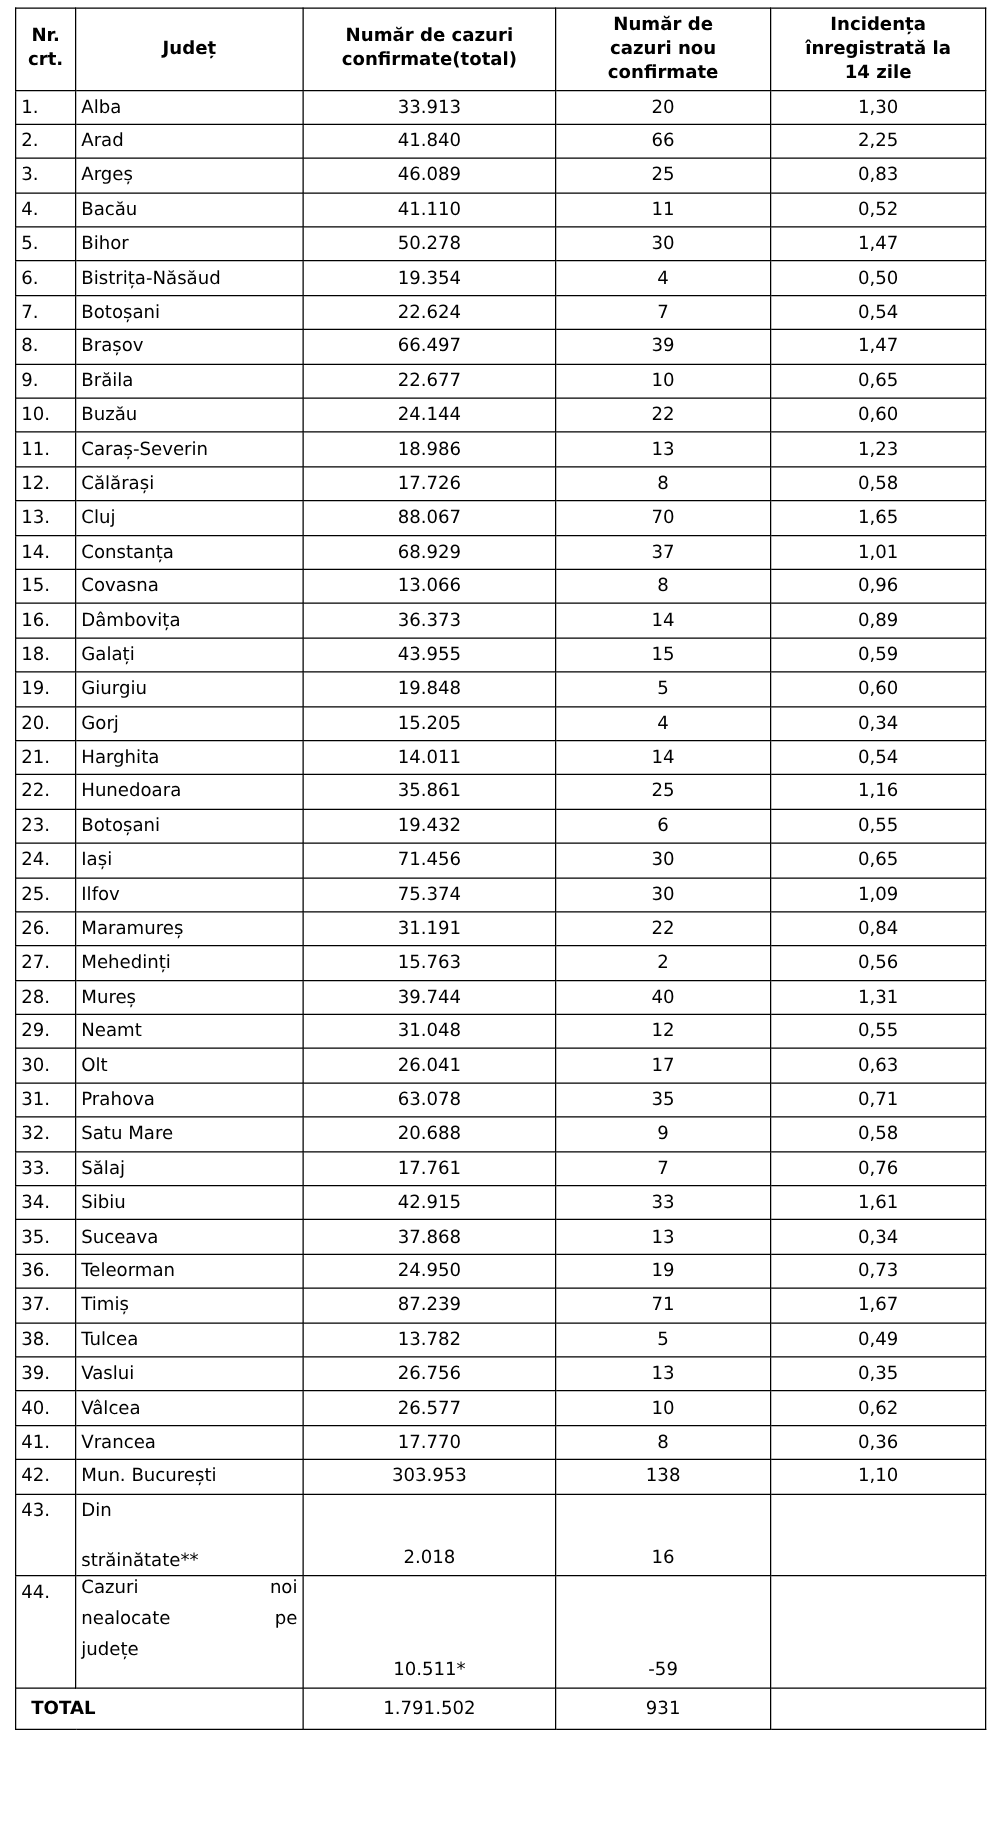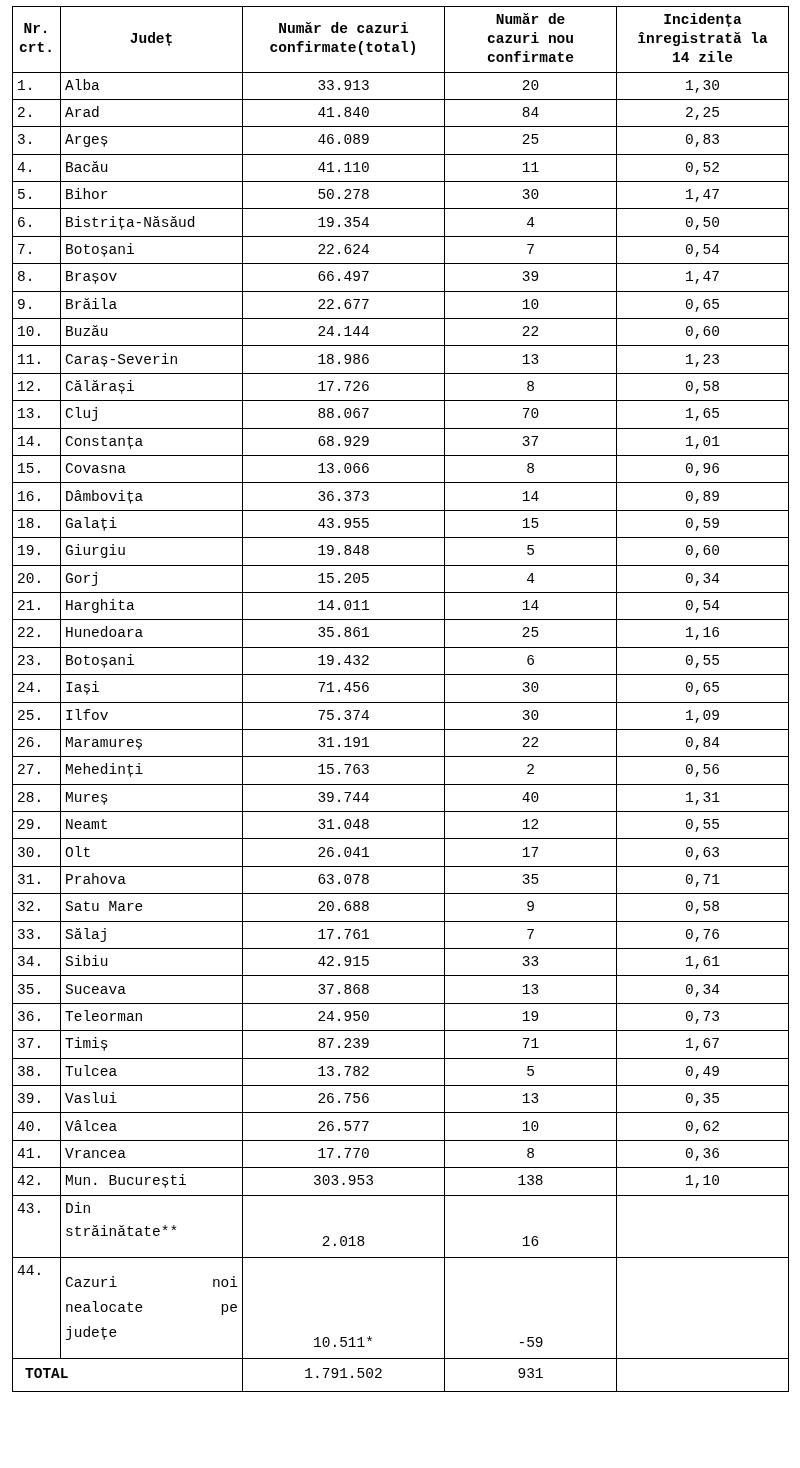--- a/index.html
+++ b/index.html
@@ -11,21 +11,20 @@
     width: 800px;
     height: 1468px;
     font-family: "DejaVu Sans", sans-serif;
     color: #000000;
   }
   .page {
     width: 720px;
     height: 1468px;
     box-sizing: border-box;
     padding: 6px 12px 0 12px;
-    font-family: Liberation Mono, monospace;
   }
   table.cases {
     border-collapse: collapse;
     width: 776px;
     table-layout: fixed;
   }
   table.cases th,
   table.cases td {
     border: 1px solid #000000;
     font-size: 14.5px;
@@ -60,29 +59,29 @@
   }
   td.num {
     text-align: center;
   }
   tr.row { height: 27.4px; }
 
   
   tr.r43 td { height: 54px; }
   tr.r43 td.jud { vertical-align: top; padding-top: 4px; }
   tr.r43 td.jud .l1 { display: block; }
-  tr.r43 td.jud .l2 { display: block; margin-top: 5px; }
+  tr.r43 td.jud .l2 { display: block; margin-top: 22px; }
   tr.r43 td.nr { vertical-align: top; padding-top: 4px; }
   tr.r43 td.num { vertical-align: bottom; padding-bottom: 5px; }
 
   tr.r44 td { height: 82px; }
   tr.r44 td.nr { vertical-align: top; padding-top: 4px; }
   tr.r44 td.jud {
     vertical-align: top;
-    padding-top: 16px;
+    padding-top: 0;
   }
   tr.r44 td.jud .just {
     display: flex;
     justify-content: space-between;
     margin-bottom: 7px;
   }
   tr.r44 td.jud .last { display: block; }
   tr.r44 td.num { vertical-align: bottom; padding-bottom: 5px; }
 
   tr.total td {
@@ -136,21 +135,21 @@
           <td class="nr">1.</td>
           <td class="jud">Alba</td>
           <td class="num">33.913</td>
           <td class="num">20</td>
           <td class="num">1,30</td>
         </tr>
         <tr class="row">
           <td class="nr">2.</td>
           <td class="jud">Arad</td>
           <td class="num">41.840</td>
-          <td class="num">84</td>
+          <td class="num">66</td>
           <td class="num">2,25</td>
         </tr>
         <tr class="row">
           <td class="nr">3.</td>
           <td class="jud">Argeș</td>
           <td class="num">46.089</td>
           <td class="num">25</td>
           <td class="num">0,83</td>
         </tr>
         <tr class="row">

